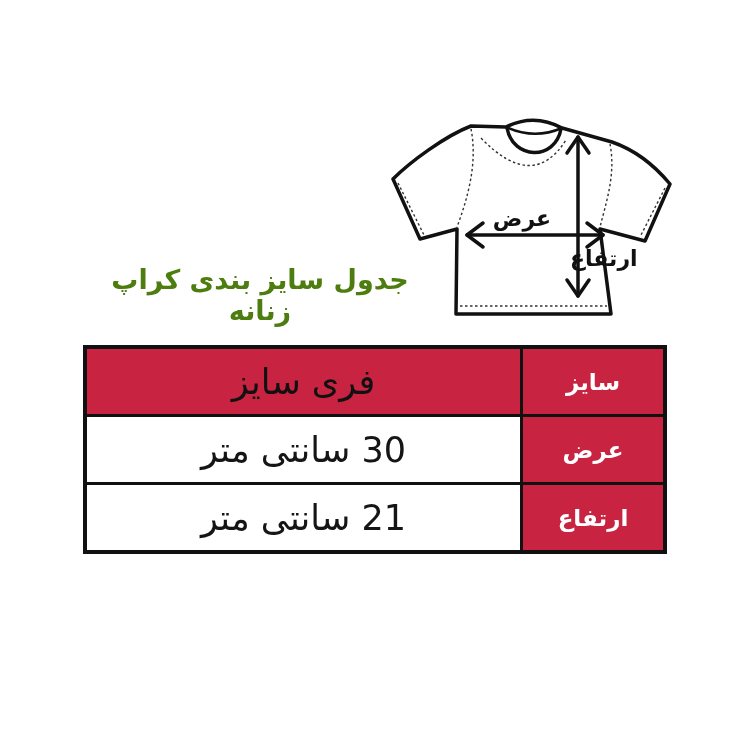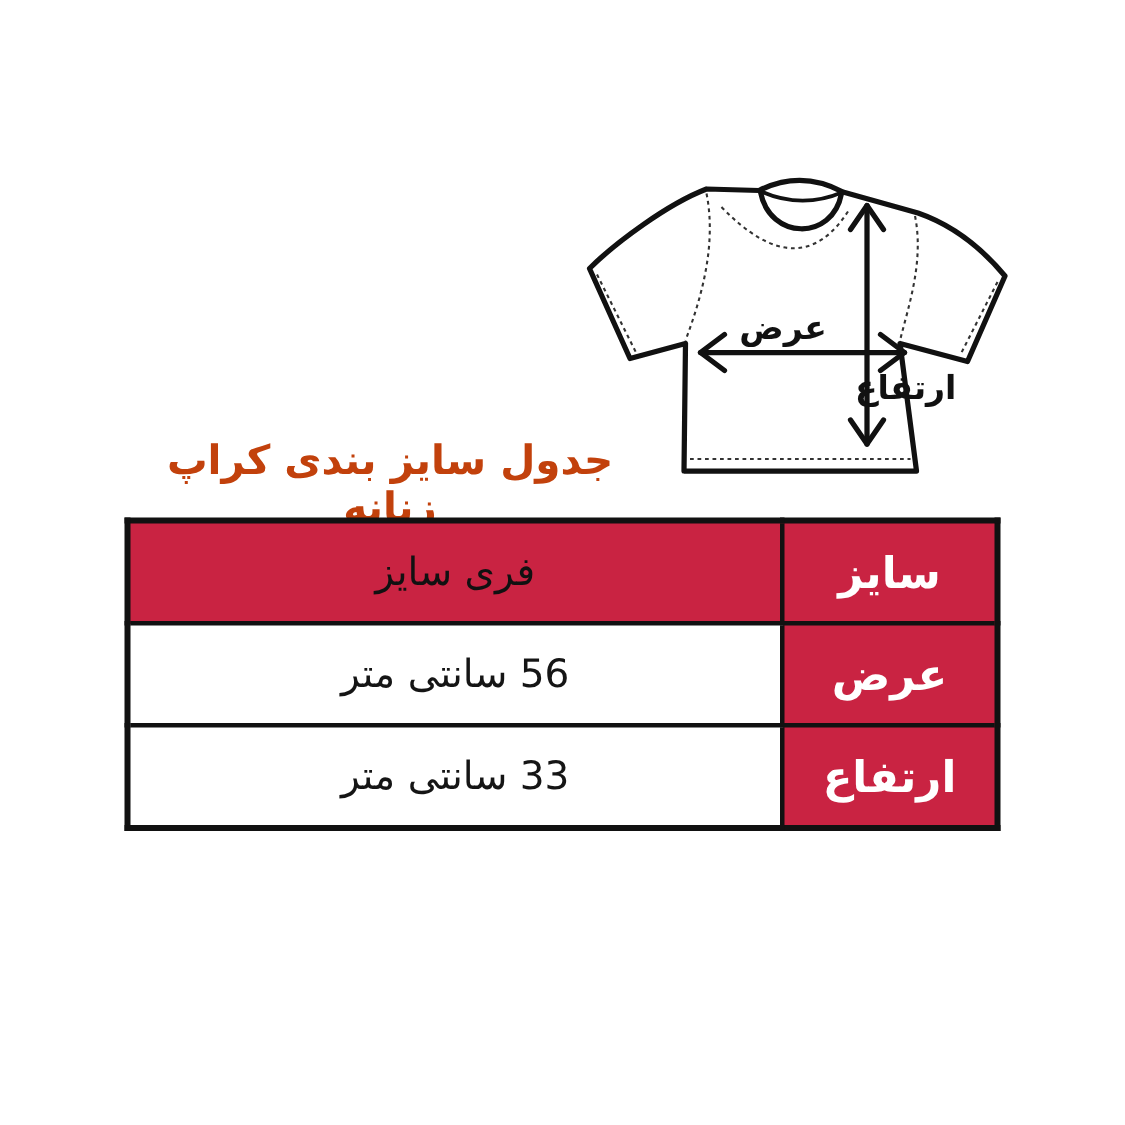--- a/index.html
+++ b/index.html
@@ -10,49 +10,49 @@
     background:#ffffff;
     font-family:"DejaVu Sans","Liberation Sans",sans-serif;
     overflow:hidden;
   }
   
   .shirt-figure{
     position:absolute;left:385px;top:100px;width:295px;height:220px;
   }
   
   .page-title{
-    position:absolute;left:85px;top:288px;width:350px;
+    position:absolute;left:85px;top:260px;width:350px;
     text-align:center;direction:rtl;
-    font-size:27px;font-weight:bold;color:#c2410c;
+    font-size:27px;font-weight:bold;color:#4d7c0f;
     letter-spacing:0;
   }
   
   .size-table{
     position:absolute;left:83px;top:341px;width:584px;
     border-collapse:collapse;table-layout:fixed;
     direction:rtl;
     border:4px solid #111111;
   }
   .size-table td{
     border:3px solid #111111;
     height:65px;
     text-align:center;vertical-align:middle;
     padding:0;
   }
   .size-table td.head{
     width:140px;
     background:#c92342;
     color:#ffffff;
     font-weight:bold;
-    font-size:29px;
+    font-size:23px;
   }
   .size-table td.val{
     background:#ffffff;
     color:#151515;
-    font-size:26px;
+    font-size:35px;
   }
   .size-table tr.hl td.val{
     background:#c92342;
     color:#111111;
   }
   
   .notes{
     position:absolute;right:83px;top:549px;width:420px;
     direction:rtl;text-align:right;
     font-size:17px;line-height:29px;color:#151515;
@@ -113,25 +113,25 @@
   <div class="page-title">جدول سایز بندی کراپ زنانه</div>
 
   <table class="size-table">
     <tbody>
       <tr class="hl">
         <td class="head">سایز</td>
         <td class="val">فری سایز</td>
       </tr>
       <tr>
         <td class="head">عرض</td>
-        <td class="val">56 سانتی متر</td>
+        <td class="val">30 سانتی متر</td>
       </tr>
       <tr>
         <td class="head">ارتفاع</td>
-        <td class="val">33 سانتی متر</td>
+        <td class="val">21 سانتی متر</td>
       </tr>
     </tbody>
   </table>
 
   <div class="notes">
     
   </div>
 
 </div>
 

